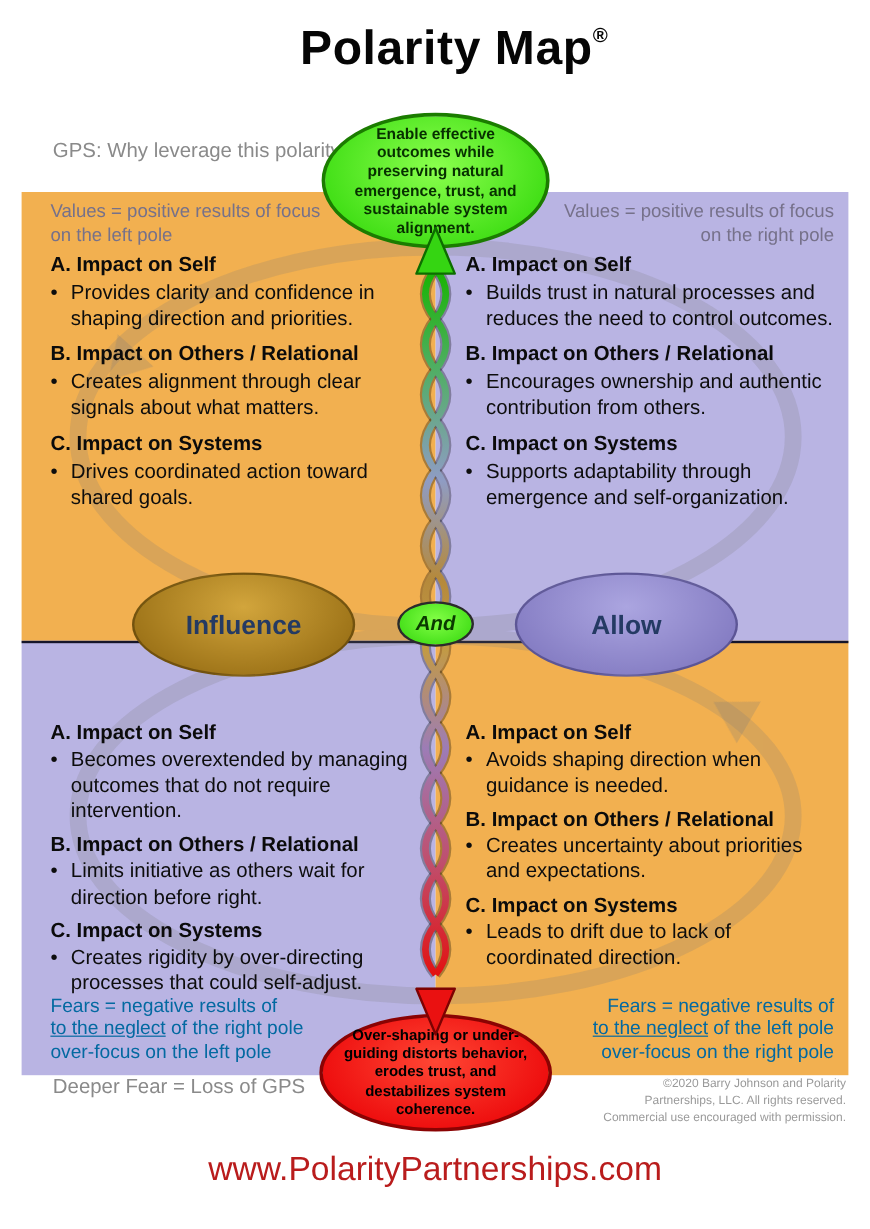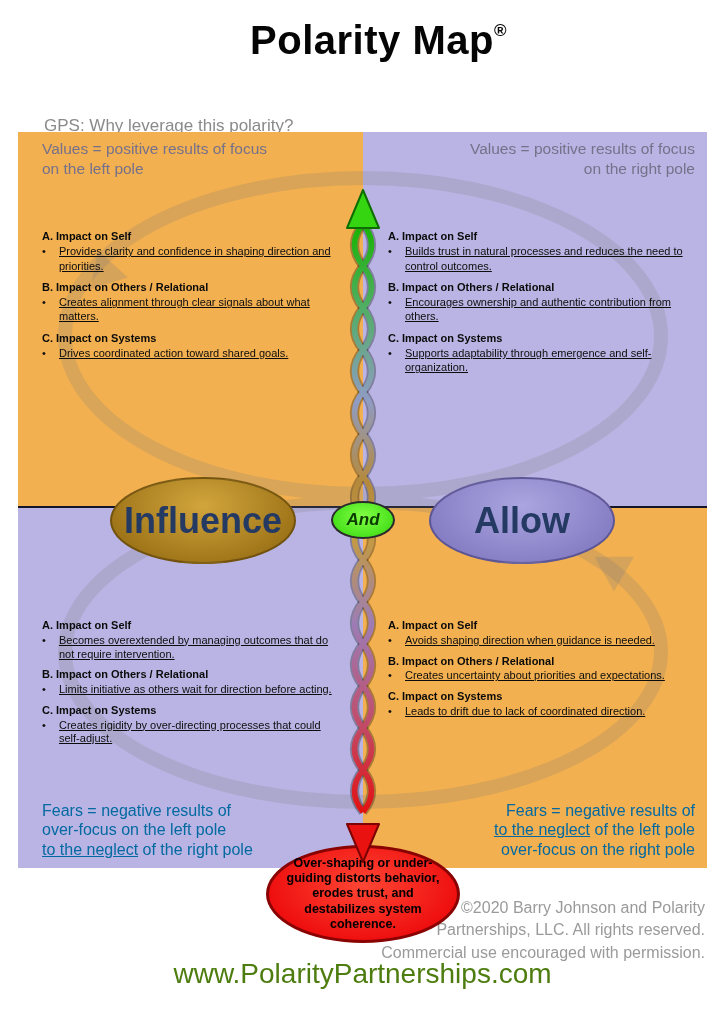--- a/index.html
+++ b/index.html
@@ -7,79 +7,79 @@
         font-family:"Liberation Sans","DejaVu Sans",sans-serif;color:#0d0d0d;}
 
   
   .title{position:absolute;top:18px;left:0;width:100%;text-align:center;
          font-size:40px;font-weight:600;color:#050505;letter-spacing:0.5px;padding-left:16px;}
   .title sup{font-size:17px;vertical-align:18px;font-weight:600;}
 
   .gps{position:absolute;left:44px;top:116px;font-size:17px;color:#8a8a8a;}
 
   
-  .map{position:absolute;left:18px;top:132px;width:689px;height:734px;}
+  .map{position:absolute;left:18px;top:160px;width:689px;height:734px;}
   .q{position:absolute;width:50%;}
   .q.tl{left:0;top:0;height:374px;background:#F2B050;}
   .q.tr{left:50%;top:0;height:374px;background:#B9B4E3;}
   .q.bl{left:0;top:374px;height:360px;background:#B9B4E3;border-top:2px solid #15152A;}
   .q.br{left:50%;top:374px;height:360px;background:#F2B050;border-top:2px solid #15152A;}
 
   .loops{position:absolute;left:0;top:0;z-index:1;}
 
   .values{position:absolute;z-index:2;font-size:15.5px;color:#76718a;line-height:1.28;}
   .values.vl{left:24px;top:7px;text-align:left;}
   .values.vr{right:12px;top:7px;text-align:right;}
 
-  .content{position:absolute;z-index:2;font-size:11px;line-height:1.3;margin-top:47px;}
+  .content{position:absolute;z-index:2;font-size:17px;line-height:1.3;}
   .content.ctl{left:24px;top:50px;width:304px;}
   .content.ctr{left:370px;top:50px;width:308px;}
   .content.cbl{left:24px;top:440px;width:302px;line-height:1.25;}
   .content.cbr{left:370px;top:440px;width:312px;line-height:1.25;}
   .ilabel{font-weight:bold;margin:7px 0 1px 0;color:#0b0b0b;}
   .ilabel.first{margin-top:0;}
   .ibullet{display:flex;margin-bottom:2px;}
   .dot{width:17px;flex:none;}
-  .btext{flex:1;text-decoration:underline;}
+  .btext{flex:1;}
 
   .fears{position:absolute;bottom:6px;z-index:2;font-size:16px;color:#0369a1;line-height:1.24;}
   .fears.fl{left:24px;text-align:left;}
   .fears.fr{right:12px;text-align:right;}
   .ul{text-decoration:underline;}
 
   
   .oval{position:absolute;border-radius:50%;display:flex;align-items:center;
         justify-content:center;text-align:center;box-sizing:border-box;}
   .green-oval{left:268px;top:94px;width:190px;height:113px;z-index:3;
         background:radial-gradient(ellipse at 50% 40%, #8aff4d, #44e018 72%);
         border:3px solid #1b7c00;color:#073000;font-weight:bold;font-size:13px;
         line-height:1.2;padding:10px 15px;}
   .red-oval{left:266px;top:845px;width:194px;height:98px;z-index:3;
         background:radial-gradient(ellipse at 50% 40%, #ff4634, #ee0f0f 72%);
         border:3px solid #8a0303;color:#000;font-weight:bold;font-size:12.5px;
         line-height:1.22;padding:8px 13px;}
-  .pole{z-index:3;font-size:36px;font-weight:bold;color:#243A63;}
+  .pole{z-index:3;font-size:22px;font-weight:bold;color:#243A63;}
   .influence{left:110px;top:477px;width:186px;height:87px;
         background:radial-gradient(ellipse at 50% 32%, #d2a53c, #a0761a 72%, #8a6210);
         border:2px solid rgba(60,40,0,0.45);}
   .allow{left:429px;top:477px;width:186px;height:87px;
         background:radial-gradient(ellipse at 50% 32%, #aba5e0, #867ec4 75%);
         border:2px solid rgba(30,25,80,0.40);text-align:right;}
   .and-oval{left:331px;top:501px;width:64px;height:38px;z-index:5;
         background:radial-gradient(ellipse at 50% 40%, #83ff46, #46e01a 75%);
         border:2px solid #2b2b2b;font-style:italic;font-weight:bold;font-size:17px;color:#0a3a00;}
 
   .helix{position:absolute;left:322px;top:150px;z-index:4;}
 
   
   .deeper{position:absolute;left:44px;top:896px;font-size:17px;color:#8a8a8a;}
-  .copyright{position:absolute;right:20px;top:897px;text-align:right;font-size:16px;
+  .copyright{position:absolute;right:20px;top:897px;text-align:right;font-size:10px;
              color:#9a9a9a;line-height:1.4;}
   .website{position:absolute;left:0;top:958px;width:100%;text-align:center;
-           font-size:28px;color:#4d7c0f;}
+           font-size:28px;color:#b91c1c;}
 </style>
 </head>
 <body>
 
 <div class="page">
 
   <div class="title">
     <span>Polarity Map</span><sup>®</sup>
   </div>
 
@@ -149,21 +149,21 @@
 
     <div class="content cbl">
       <div class="ilabel first">A. Impact on Self</div>
       <div class="ibullet">
           <span class="dot">•</span>
           <span class="btext">Becomes overextended by managing outcomes that do not require intervention.</span>
         </div>
       <div class="ilabel">B. Impact on Others / Relational</div>
       <div class="ibullet">
           <span class="dot">•</span>
-          <span class="btext">Limits initiative as others wait for direction before acting.</span>
+          <span class="btext">Limits initiative as others wait for direction before right.</span>
         </div>
       <div class="ilabel">C. Impact on Systems</div>
       <div class="ibullet">
           <span class="dot">•</span>
           <span class="btext">Creates rigidity by over-directing processes that could self-adjust.</span>
         </div>
     </div>
 
     <div class="content cbr">
       <div class="ilabel first">A. Impact on Self</div>
@@ -178,22 +178,22 @@
         </div>
       <div class="ilabel">C. Impact on Systems</div>
       <div class="ibullet">
           <span class="dot">•</span>
           <span class="btext">Leads to drift due to lack of coordinated direction.</span>
         </div>
     </div>
 
     <div class="fears fl">
       <div>Fears = negative results of</div>
+      <div><span class="ul">to the neglect</span><span> of the right pole</span></div>
       <div>over-focus on the left pole</div>
-      <div><span class="ul">to the neglect</span><span> of the right pole</span></div>
     </div>
     <div class="fears fr">
       <div>Fears = negative results of</div>
       <div><span class="ul">to the neglect</span><span> of the left pole</span></div>
       <div>over-focus on the right pole</div>
     </div>
   </div>
 
   <svg class="helix" width="82" height="716" viewBox="0 0 82 716">
     <defs>
@@ -213,25 +213,27 @@
       <path d="M41,74 Q24,95 41,116 Q58,137 41,158 Q24,179 41,200 Q58,221 41,242 Q24,263 41,284 Q58,305 41,326 Q24,347 41,368 Q58,389 41,410 Q24,431 41,452 Q58,473 41,494 Q24,515 41,536 Q58,557 41,578 Q24,599 41,620 Q58,641 41,662"></path>
     </g>
     <g fill="none" stroke="url(#hg)" stroke-width="5.5">
       <path d="M41,74 Q58,95 41,116 Q24,137 41,158 Q58,179 41,200 Q24,221 41,242 Q58,263 41,284 Q24,305 41,326 Q58,347 41,368 Q24,389 41,410 Q58,431 41,452 Q24,473 41,494 Q58,515 41,536 Q24,557 41,578 Q58,599 41,620 Q24,641 41,662"></path>
       <path d="M41,74 Q24,95 41,116 Q58,137 41,158 Q24,179 41,200 Q58,221 41,242 Q24,263 41,284 Q58,305 41,326 Q24,347 41,368 Q58,389 41,410 Q24,431 41,452 Q58,473 41,494 Q24,515 41,536 Q58,557 41,578 Q24,599 41,620 Q58,641 41,662"></path>
     </g>
     <polygon points="41,40 25,78 57,78" fill="#35d512" stroke="#0d6d00" stroke-width="2" stroke-linejoin="round"></polygon>
     <polygon points="41,712 25,674 57,674" fill="#ea1111" stroke="#7d0202" stroke-width="2" stroke-linejoin="round"></polygon>
   </svg>
 
+  <div class="oval green-oval">Enable effective outcomes while preserving natural emergence, trust, and sustainable system alignment.</div>
   <div class="oval red-oval">Over-shaping or under-guiding distorts behavior, erodes trust, and destabilizes system coherence.</div>
   <div class="oval pole influence">Influence</div>
   <div class="oval pole allow">Allow</div>
   <div class="oval and-oval">And</div>
 
+  <div class="deeper">Deeper Fear = Loss of GPS</div>
   <div class="copyright">
     <div>©2020 Barry Johnson and Polarity</div>
     <div>Partnerships, LLC. All rights reserved.</div>
     <div>Commercial use encouraged with permission.</div>
   </div>
   <div class="website">www.PolarityPartnerships.com</div>
 
 </div>
 
 </body></html>

